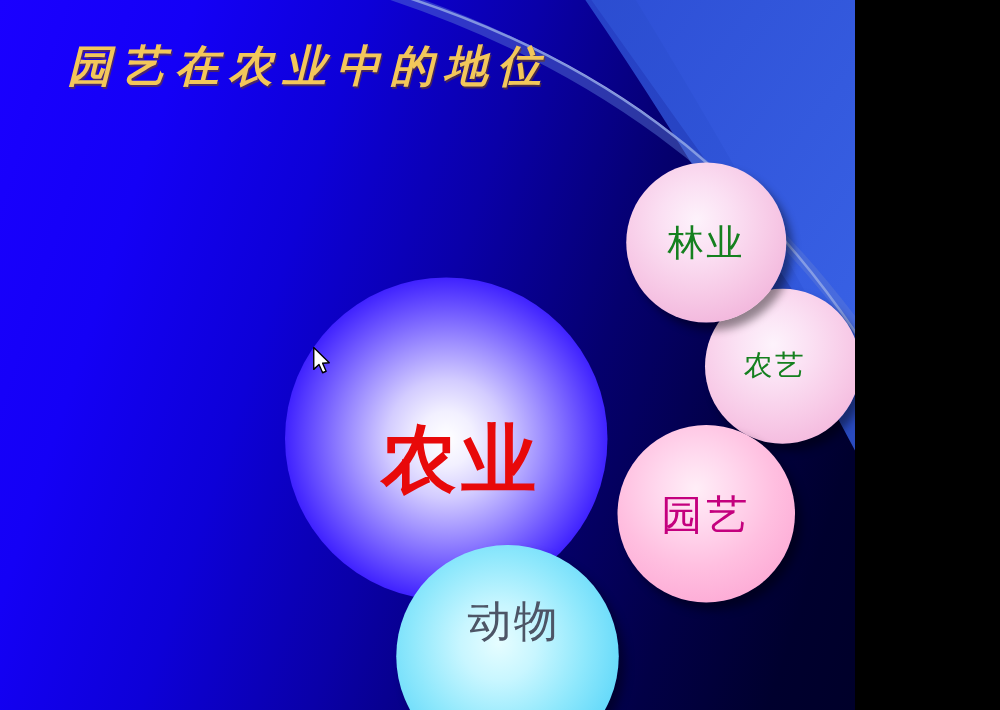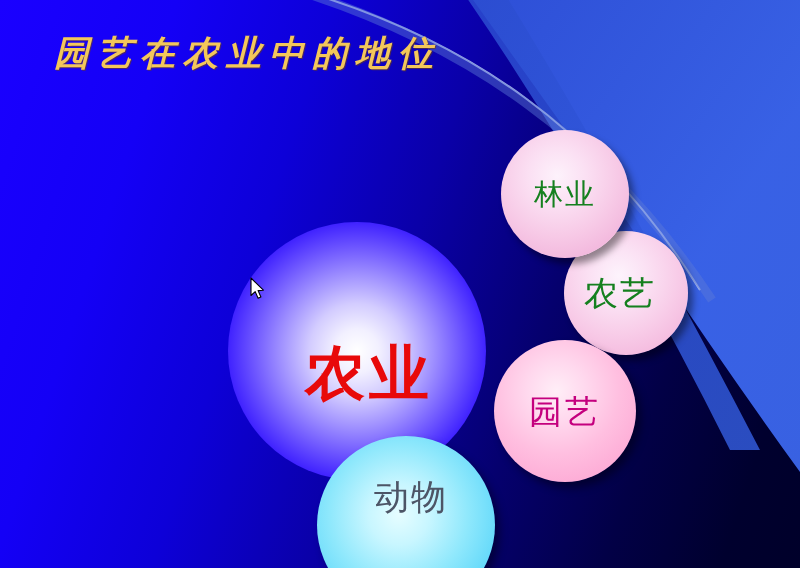--- a/index.html
+++ b/index.html
@@ -2,21 +2,21 @@
 <html><head>
 <meta charset="utf-8">
 <style>
   html, body {
     margin: 0;
     padding: 0;
     background: #000;
   }
   #slide {
     position: relative;
-    width: 800px;
+    width: 684px;
     height: 568px;
     overflow: hidden;
     font-family: "DejaVu Sans", "Liberation Sans", sans-serif;
     
     background:
       linear-gradient(108deg,
         #1a00ff 0%,
         #1400f6 18%,
         #0d00d8 34%,
         #0a00a8 50%,
@@ -90,20 +90,21 @@
         #3b1dff 72%,
         rgba(32,0,248,0.55) 85%,
         rgba(24,0,240,0.0) 100%);
   }
   #bubble-agri .label {
     font-size: 60px;
     font-weight: bold;
     color: #e8090a;
     letter-spacing: 4px;
     transform: translate(12px, 22px);
+    font-family: Liberation Mono, monospace;
   }
 
   
   #bubble-plant {
     left: 412px;
     top: 194px;
     width: 168px;
     height: 168px;
     background: radial-gradient(circle at 42% 36%,
         #ffffe4 0%,
@@ -148,21 +149,21 @@
     background: radial-gradient(circle at 44% 36%,
         #fdf3fc 0%,
         #fbe2f4 26%,
         #f8cce8 56%,
         #f4bade 80%,
         #efadd7 100%);
     box-shadow: 5px 6px 7px rgba(0,0,0,0.42);
     z-index: 3;
   }
   #bubble-agronomy .label {
-    font-size: 34px;
+    font-size: 23px;
     color: #15801f;
     letter-spacing: 2px;
     transform: translateX(-6px);
   }
 
   #bubble-horti {
     left: 494px;
     top: 340px;
     width: 142px;
     height: 142px;

